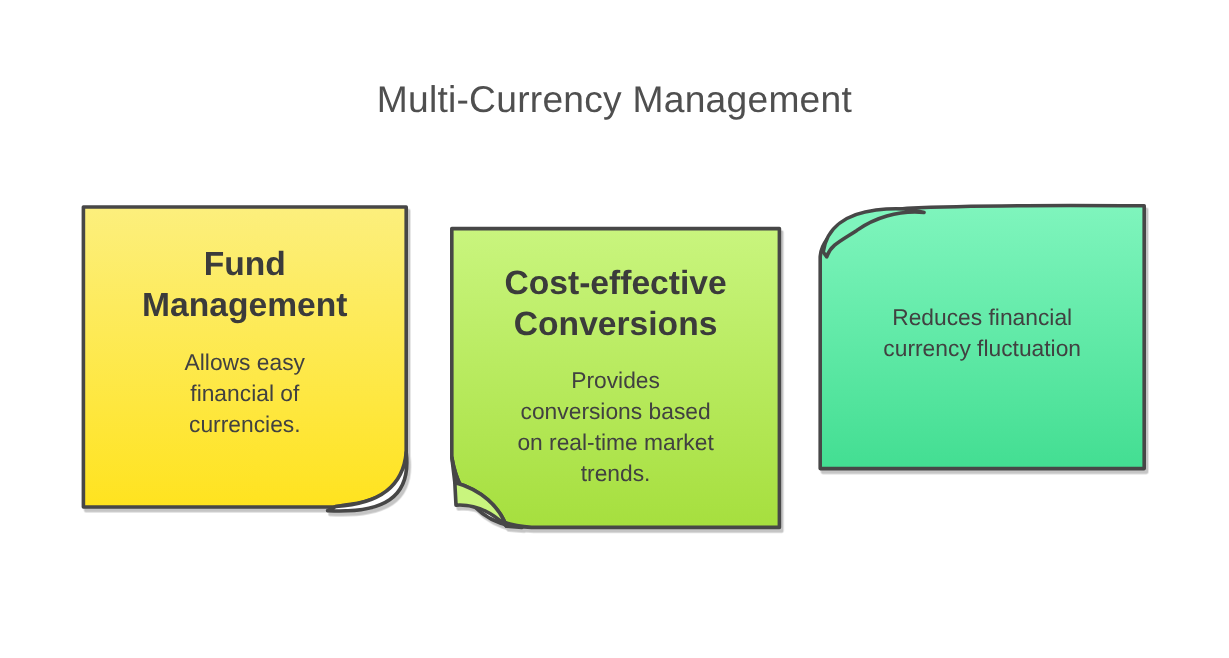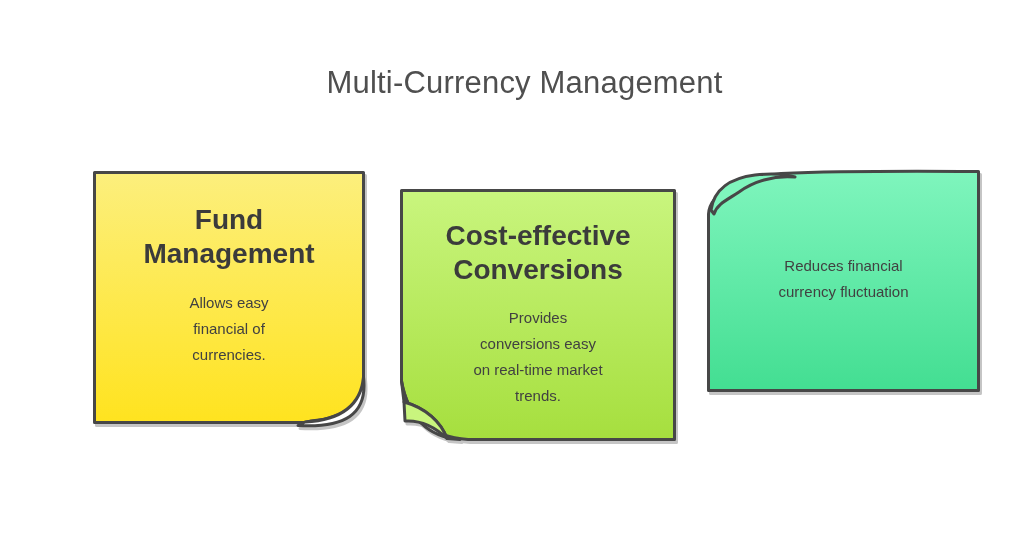--- a/index.html
+++ b/index.html
@@ -3,21 +3,21 @@
 <meta charset="utf-8">
 <style>
   html,body { margin:0; padding:0; }
   body {
     width:1024px; height:548px;
     background:#ffffff;
     font-family:"Liberation Sans", sans-serif;
     overflow:hidden;
     position:relative;
   }
-  .canvas { position:absolute; inset:0;margin-left:25px; }
+  .canvas { position:absolute; inset:0; }
 
   .page-title {
     position:absolute; left:0; right:0; top:65px;
     margin:0;
     text-align:center;
     font-size:31px; font-weight:400;
     color:#4f4f4f;
     letter-spacing:0.2px;
   }
 
@@ -32,21 +32,21 @@
     position:absolute; left:0; right:0;
     text-align:center;
     font-size:28px; font-weight:700;
     line-height:34px;
     color:#3b3b3b;
     white-space:nowrap;
   }
   .card-body {
     position:absolute; left:0; right:0;
     text-align:center;
-    font-size:15px; font-weight:400;
+    font-size:19px; font-weight:400;
     line-height:26px;
     color:#414141;
     white-space:nowrap;
   }
 
   .card1 { left:68px;  top:171px; width:272px; height:253px;text-decoration:underline; }
   .card2 { left:375px; top:189px; width:276px; height:252px; }
   .card3 { left:682px; top:170px; width:273px; height:222px; }
 
   .card1 .card-title { top:32px; }
@@ -96,21 +96,21 @@
       <path class="note-stroke" fill="url(#grad-card2)" d="M 1.5 1.5 L 274.5 1.5 L 274.5 250.5 L 68 250.5 C 30 248 7 227 1.5 192 Z"></path>
       <path class="note-stroke" d="M 4 213 C 26 219 41 233 47 249.5 L 60 250.5 C 28 248 8 228 1.5 192 Z" fill="#ffffff"></path>
       <path class="note-stroke" d="M 4 213 C 26 219 41 233 47 249.5 C 34 237 20 231 5 232 Z" fill="#c9f57e"></path>
     </svg>
     <div class="card-title">
       <div>Cost-effective</div>
       <div>Conversions</div>
     </div>
     <div class="card-body">
       <div>Provides</div>
-      <div>conversions easy</div>
+      <div>conversions based</div>
       <div>on real-time market</div>
       <div>trends.</div>
     </div>
   </div>
 
   <div class="card card3">
     <svg width="273" height="222" viewBox="0 0 273 222">
       <defs>
         <linearGradient id="grad-card3" x1="0" y1="0" x2="0" y2="1">
           <stop offset="0%" stop-color="#7ff5bd"></stop>

